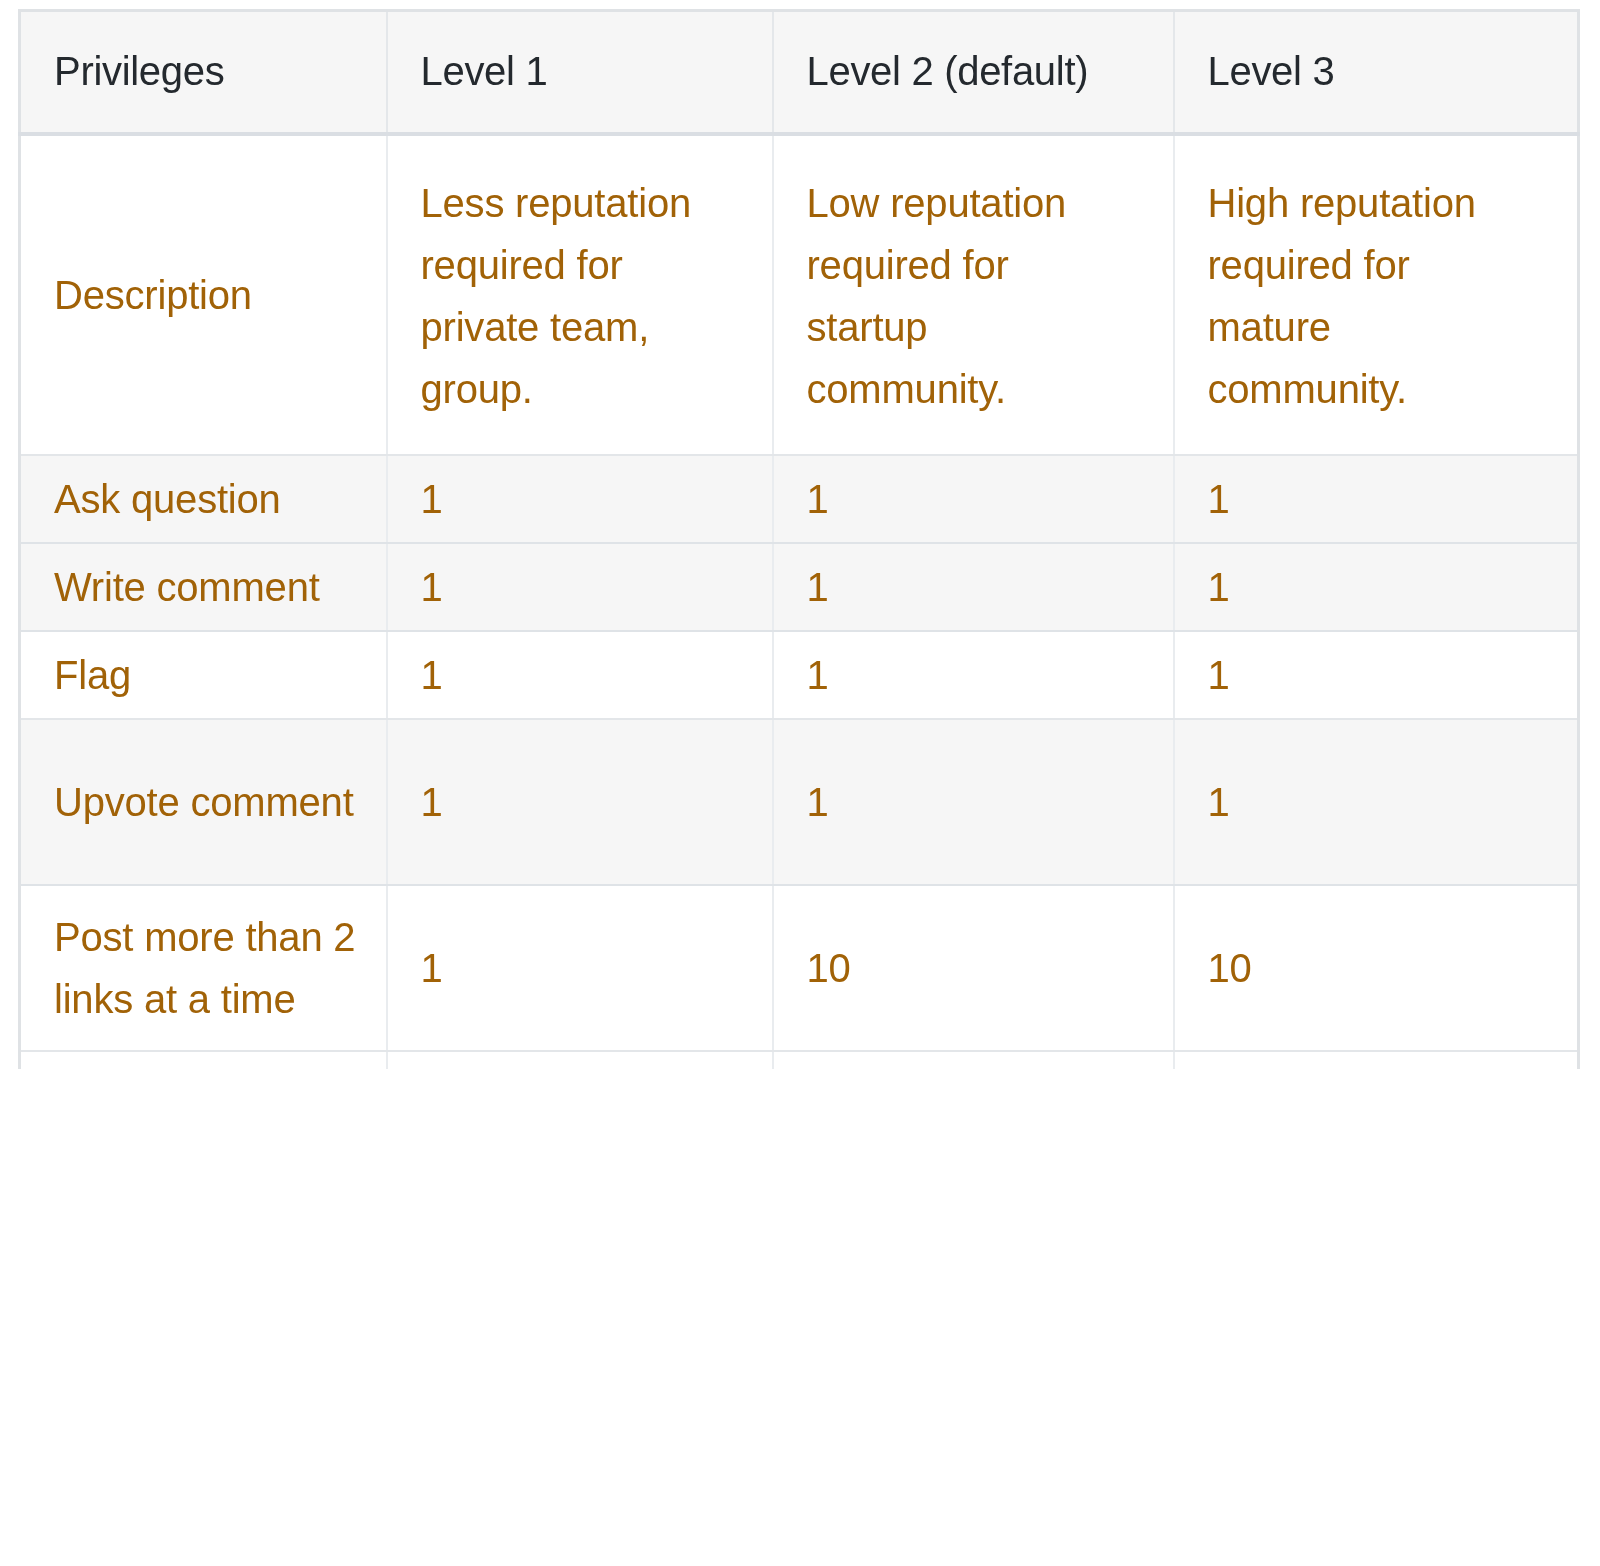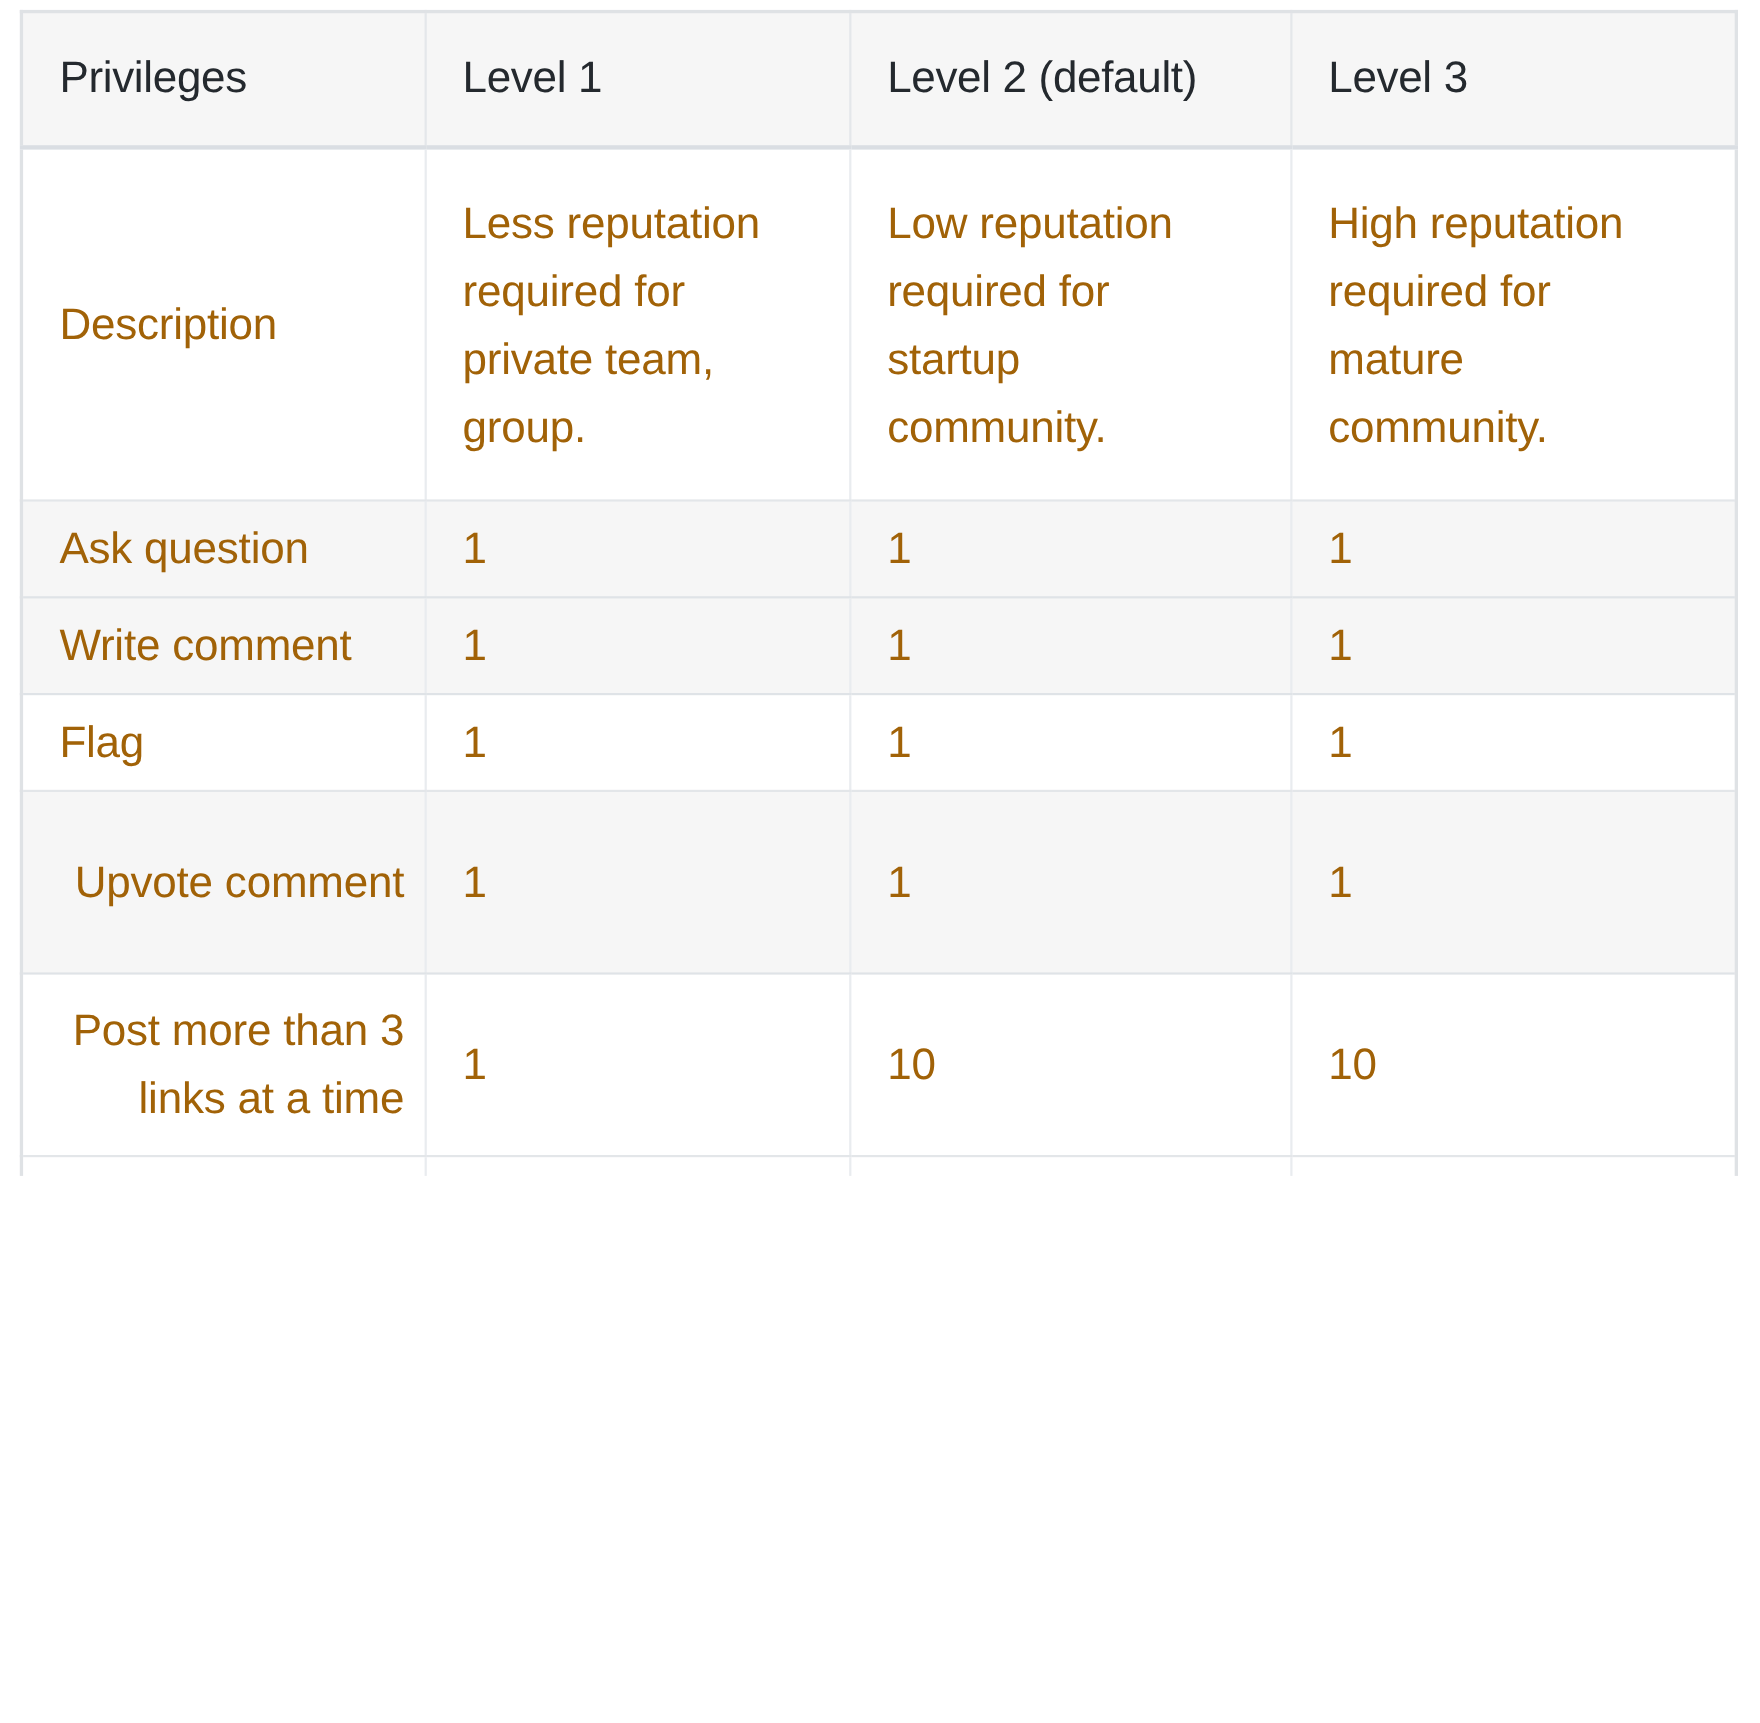--- a/index.html
+++ b/index.html
@@ -99,21 +99,20 @@
     line-height: 1.55;
   }
 
   .wrap-narrow {
     display: block;
     max-width: 300px;
   }
   .label-wrap {
     display: block;
     max-width: 320px;
-    text-align: right;
   }
 </style>
 </head>
 <body>
 
 <div class="page">
 
   <table class="privileges-table">
     <colgroup>
       <col class="c0">
@@ -172,21 +171,21 @@
         <td>
           <span class="label-wrap">Upvote comment</span>
         </td>
         <td>1</td>
         <td>1</td>
         <td>1</td>
       </tr>
 
       <tr class="plain row-2line">
         <td>
-          <span class="label-wrap">Post more than 3 links at a time</span>
+          <span class="label-wrap">Post more than 2 links at a time</span>
         </td>
         <td>1</td>
         <td>10</td>
         <td>10</td>
       </tr>
 
 
       <tr class="plain row-partial">
         <td></td>
         <td></td>

